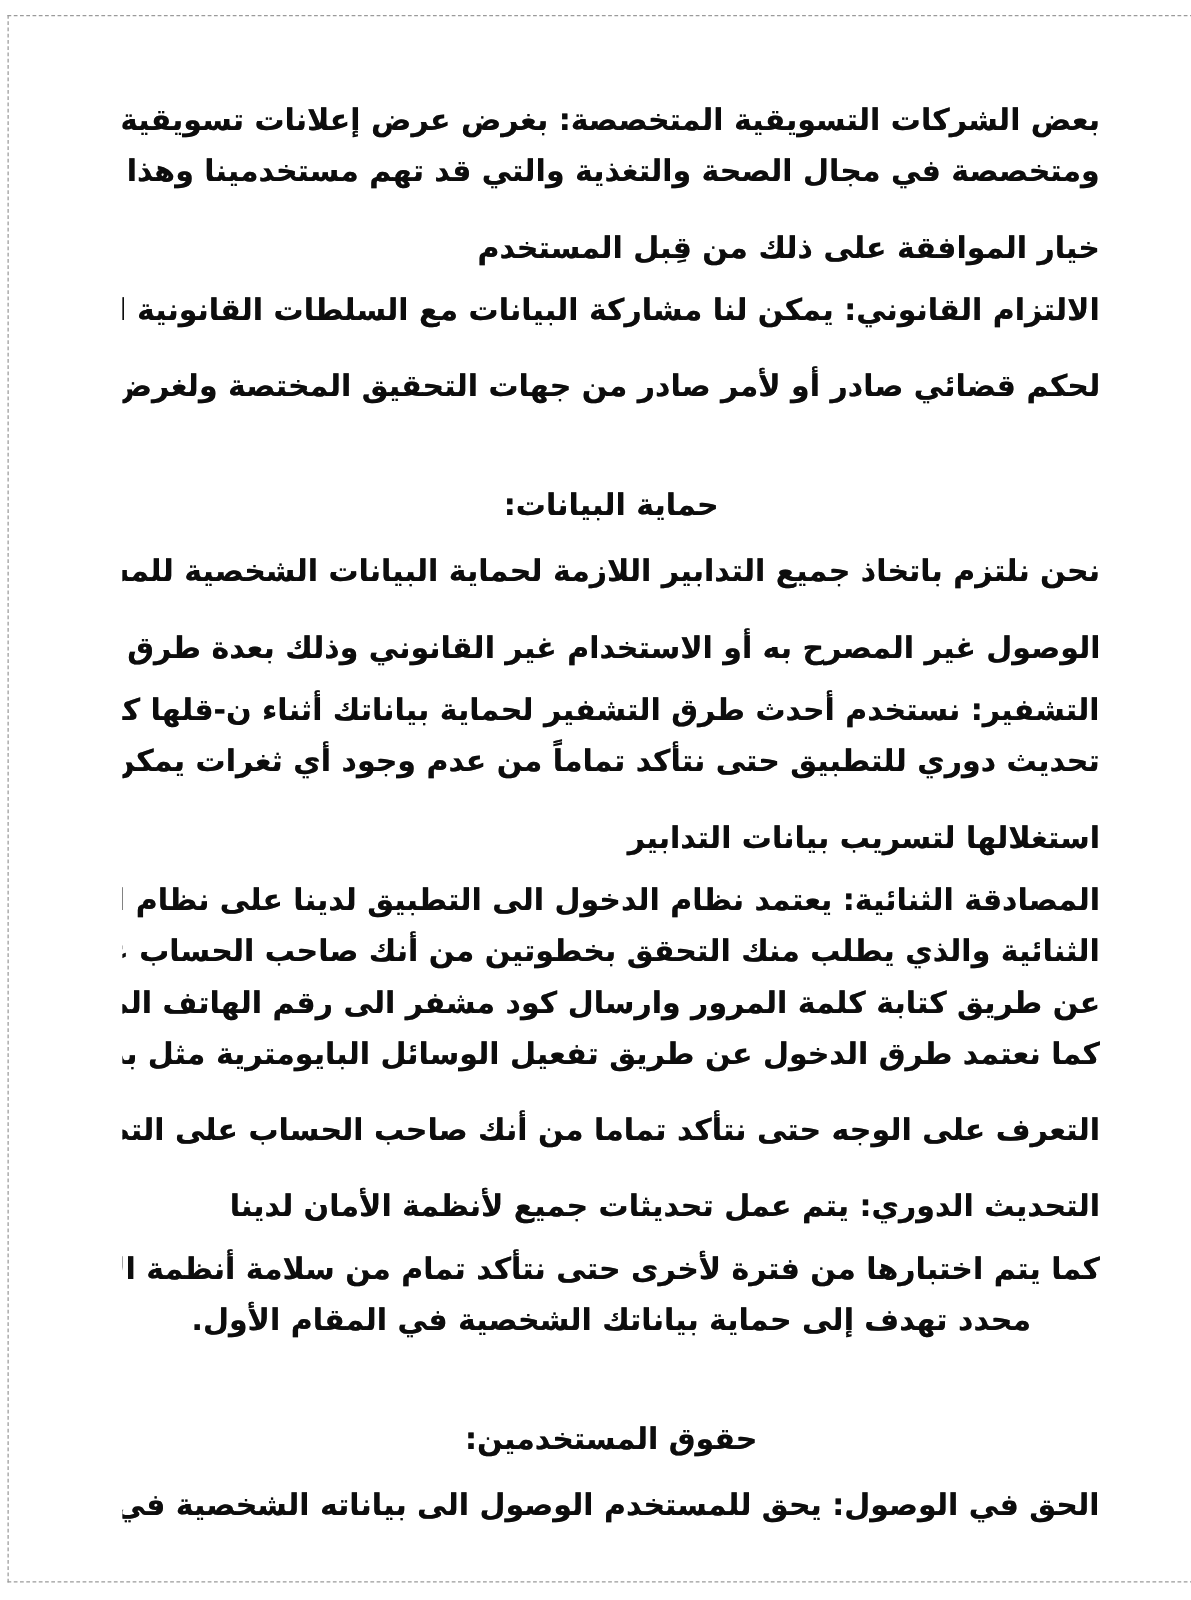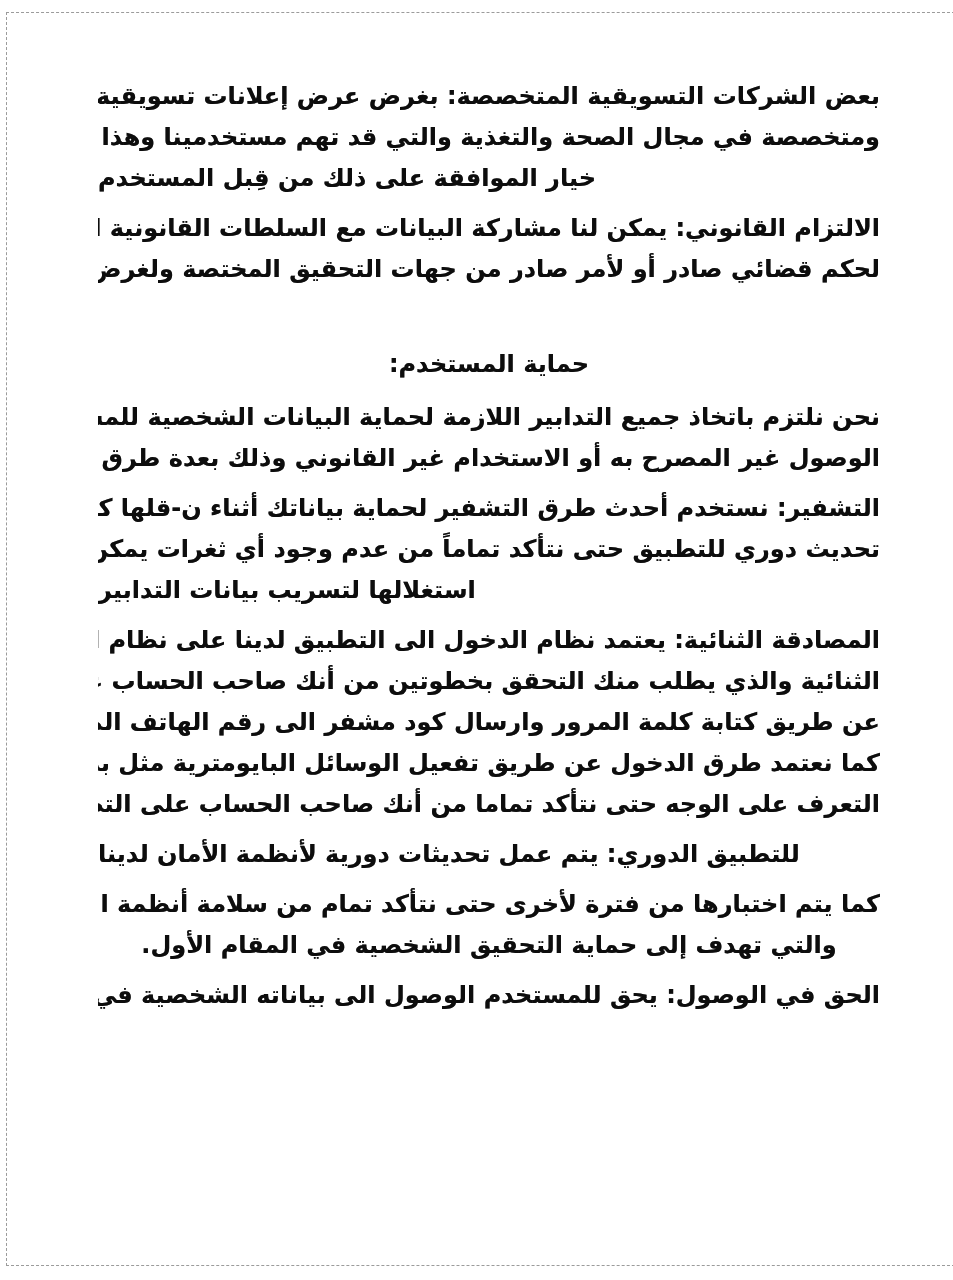--- a/index.html
+++ b/index.html
@@ -31,21 +31,21 @@
   }
   .para { margin-bottom: 9px; }
   .line {
     height: 41px;
     line-height: 41px;
     white-space: nowrap;
     overflow: hidden;
     text-shadow: 0 0 0.5px rgba(0,0,0,0.55);
   }
   .line-fill   { text-align: justify; text-align-last: justify; }
-  .line-left   { text-align: left; }
+  .line-left   { text-align: right; margin-top: 20px; }
   .line-center { text-align: center; }
   .heading {
     margin: 54px 0 12px 0;
     height: 41px;
     line-height: 41px;
     text-align: center;
     text-shadow: 0 0 0.5px rgba(0,0,0,0.55);
   }
 </style>
 </head>
@@ -56,41 +56,42 @@
   <div class="doc" id="document-body" dir="rtl" lang="ar" style="color: rgb(13, 13, 13);">
       <div class="para">
         <div class="line line-fill">بعض الشركات التسويقية المتخصصة: بغرض عرض إعلانات تسويقية هادفة</div>
         <div class="line line-fill">ومتخصصة في مجال الصحة والتغذية والتي قد تهم مستخدمينا وهذا إذا تم تفعيل</div>
         <div class="line line-left">خيار الموافقة على ذلك من قِبل المستخدم</div>
       </div>
       <div class="para">
         <div class="line line-fill">الالتزام القانوني: يمكن لنا مشاركة البيانات مع السلطات القانونية المختصة امتثالاً</div>
         <div class="line line-left">لحكم قضائي صادر أو لأمر صادر من جهات التحقيق المختصة ولغرض محدد</div>
       </div>
-      <div class="heading">حماية المستخدم:</div>
+      <div class="heading">حماية البيانات:</div>
       <div class="para">
         <div class="line line-fill">نحن نلتزم باتخاذ جميع التدابير اللازمة لحماية البيانات الشخصية للمستخدمين من</div>
         <div class="line line-left">الوصول غير المصرح به أو الاستخدام غير القانوني وذلك بعدة طرق منها:</div>
       </div>
       <div class="para">
         <div class="line line-fill">التشفير: نستخدم أحدث طرق التشفير لحماية بياناتك أثناء ن-قلها كما نقوم بعمل</div>
         <div class="line line-fill">تحديث دوري للتطبيق حتى نتأكد تماماً من عدم وجود أي ثغرات يمكن أن يتم</div>
         <div class="line line-left">استغلالها لتسريب بيانات التدابير</div>
       </div>
       <div class="para">
         <div class="line line-fill">المصادقة الثنائية: يعتمد نظام الدخول الى التطبيق لدينا على نظام المصادقة</div>
         <div class="line line-fill">الثنائية والذي يطلب منك التحقق بخطوتين من أنك صاحب الحساب على التطبيق</div>
         <div class="line line-fill">عن طريق كتابة كلمة المرور وارسال كود مشفر الى رقم الهاتف المرتبط بالتطبيق</div>
         <div class="line line-fill">كما نعتمد طرق الدخول عن طريق تفعيل الوسائل البايومترية مثل بصمة الاصبع أو</div>
         <div class="line line-left">التعرف على الوجه حتى نتأكد تماما من أنك صاحب الحساب على التطبيق</div>
       </div>
       <div class="para">
-        <div class="line line-left">للتطبيق الدوري: يتم عمل تحديثات دورية لأنظمة الأمان لدينا</div>
+        <div class="line line-left">التحديث الدوري: يتم عمل تحديثات جميع لأنظمة الأمان لدينا</div>
       </div>
       <div class="para">
         <div class="line line-fill">كما يتم اختبارها من فترة لأخرى حتى نتأكد تمام من سلامة أنظمة الأمان لدينا</div>
-        <div class="line line-center">والتي تهدف إلى حماية التحقيق الشخصية في المقام الأول.</div>
+        <div class="line line-center">محدد تهدف إلى حماية بياناتك الشخصية في المقام الأول.</div>
       </div>
+      <div class="heading">حقوق المستخدمين:</div>
       <div class="para">
         <div class="line line-fill">الحق في الوصول: يحق للمستخدم الوصول الى بياناته الشخصية في أي وقت</div>
       </div>
     </div>
 </div>
 
 </body></html>

